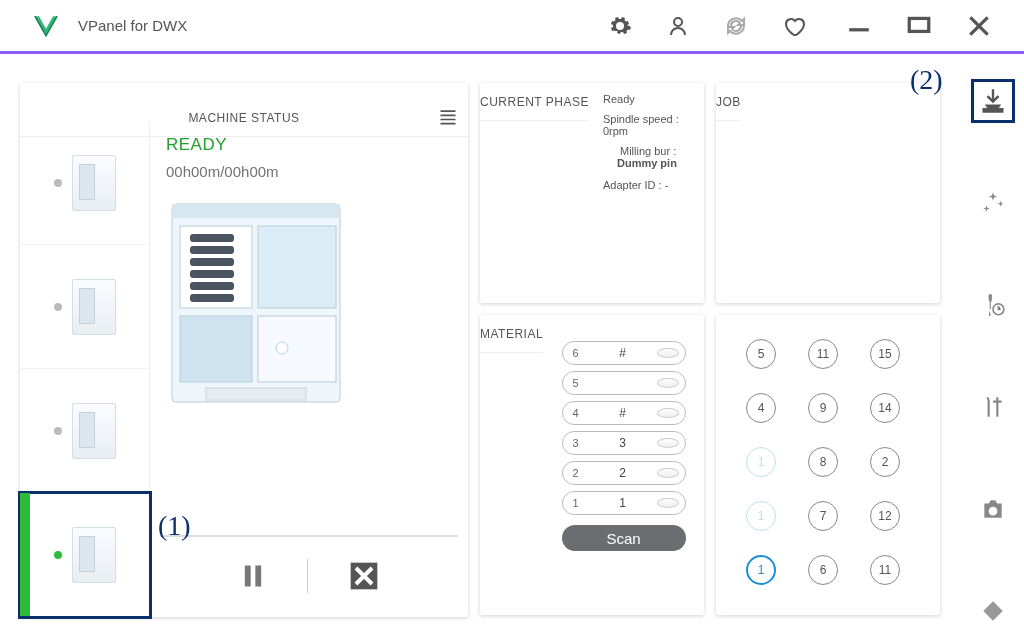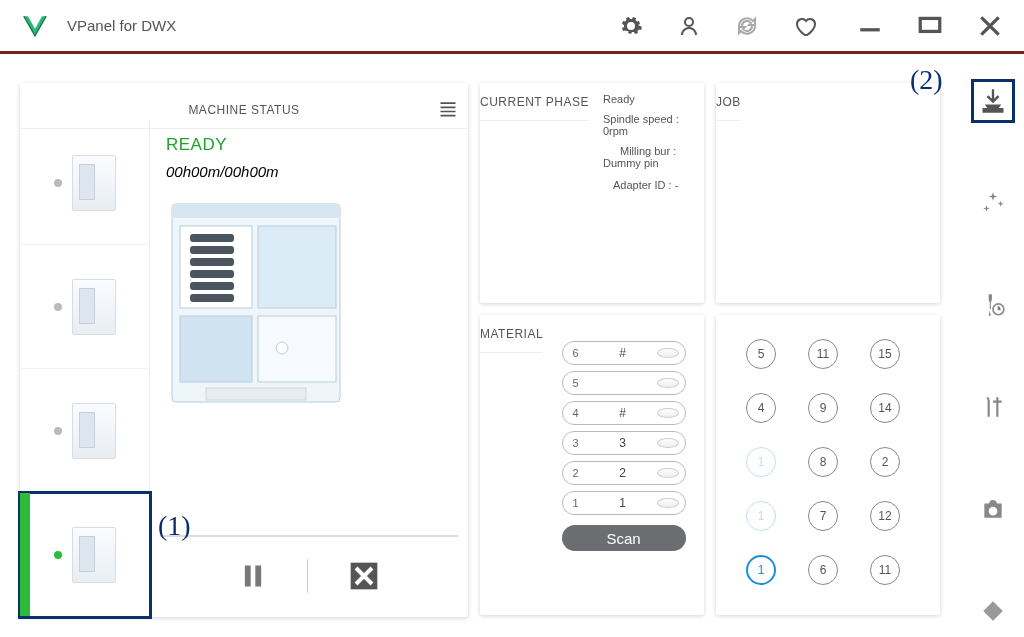--- a/index.html
+++ b/index.html
@@ -1,19 +1,19 @@
 <!DOCTYPE html>
 <html><head>
 <meta charset="utf-8">
 <style>
   * { box-sizing: border-box; margin: 0; padding: 0; }
   body { font-family: "Segoe UI", Arial, sans-serif; background: #fff; width: 1024px; height: 637px; overflow: hidden; position: relative; color: #333; }
   
   
-  .titlebar { display: flex; align-items: center; height: 54px; padding: 0 21px; border-bottom: 3px solid #7f1d1d; }
+  .titlebar { display: flex; align-items: center; height: 54px; padding: 0 32px; border-bottom: 3px solid #8b5cf6; }
   .logo { width: 28px; height: 28px; margin-right: 18px; }
   .title { font-size: 15px; color: #555; flex: 0 0 auto; }
   .titlebar-spacer { flex: 1; }
   .title-icons { display: flex; gap: 34px; align-items: center; }
   .title-icons .ti { width: 24px; height: 24px; color: #555; cursor: pointer; }
   .win-controls { display: flex; gap: 34px; align-items: center; margin-left: 40px; }
   .win-controls .wc { width: 26px; height: 26px; color: #555; cursor: pointer; }
 
   
   .content { display: flex; position: absolute; top: 57px; left: 0; right: 0; bottom: 0; background: #fff; }
@@ -23,43 +23,43 @@
   .rail-btn { width: 44px; height: 44px; display:flex; align-items:center; justify-content:center; color:#666; cursor:pointer; }
   .rail-btn.active { border: 3px solid #0b2f6b; }
 
   
   .card { background: #fff; box-shadow: 0 1px 4px rgba(0,0,0,0.18); border-radius: 2px; display:flex; flex-direction:row; }
   .card-header { height: 38px; display:flex; align-items:center; justify-content:center; font-size: 12px; letter-spacing: .5px; color:#555; border-bottom: 1px solid #eee; position:relative; }
   .card-body { flex:1; padding: 10px 14px; font-size: 12px; color:#555; overflow:hidden; }
 
   
   .status-card { grid-column: 1; grid-row: 1 / span 2; display:flex; flex-direction:row; height: 534px; }
-  .status-card .card-header { position:absolute; left:0; right:0; top:8px; }
+  .status-card .card-header { position:absolute; left:0; right:0; top:16px; }
   .hamburger { position:absolute; right:10px; top:8px; cursor:pointer; }
   .machine-list { width: 130px; border-right: 0; padding-top: 38px; }
   .machine-item { height: 124px; display:flex; align-items:center; justify-content:center; gap:10px; border-right:1px solid #eee; border-bottom:1px solid #f2f2f2; position:relative; }
   .dot { width:8px; height:8px; border-radius:50%; background:#bbb; }
   .dot.green { background:#2dbb3a; }
   .mini-machine { width: 44px; height: 56px; background: linear-gradient(#fafcff,#e9eef3); border:1px solid #d6dde4; border-radius:2px; position:relative; }
   .mini-machine::before { content:""; position:absolute; left:6px; top:8px; width:14px; height:34px; background:#dde6ee; border:1px solid #c5d0da; }
   .machine-item.selected { outline: 3px solid #0b2f6b; outline-offset: -1px; }
   .machine-item.selected::before { content:""; position:absolute; left:0; top:0; bottom:0; width:10px; background:#2dbb3a; }
 
   .status-detail { flex:1; padding-top: 42px; padding-left: 16px; position:relative; }
   .dev-name { font-size: 12px; color:#444; }
   .ready { font-size: 17px; color:#22a12c; margin-top: 10px; letter-spacing:.5px; }
-  .time { font-size: 15px; color:#000000; margin-top: 8px; font-style: italic; }
+  .time { font-size: 15px; color:#737373; margin-top: 8px; }
   .big-machine { margin: 18px auto 0; width: 180px; height: 210px; position:relative; }
   .controls-bar { position:absolute; left:140px; right:10px; bottom:24px; display:flex; align-items:center; justify-content:center; gap:40px; border-top: 2px solid #ddd; padding-top: 22px; }
   .pause-ic, .stop-ic { color:#777; cursor:pointer; }
   .ctrl-sep { width:1px; height:34px; background:#ccc; }
 
   
   .phase-line { margin-bottom: 8px; font-size: 11px; }
-  .phase-sub { margin-left: 0; }
+  .phase-sub { margin-left: 14px; font-weight: bold; }
 
   
   .mat-list { display:flex; flex-direction:column-reverse; gap:6px; align-items:center; padding-top:16px; }
   .mat-row { width: 124px; height: 24px; border:1px solid #bbb; border-radius: 12px; display:flex; align-items:center; position:relative; font-size:11px; color:#666; background:#fff; }
   .mat-num { width: 26px; text-align:center; }
   .mat-val { flex:1; text-align:center; font-size:12px; color:#444; }
   .mat-disc { width:22px; height:10px; border:1px solid #ccc; border-radius:50%; margin-right:6px; background:linear-gradient(#fff,#eee); }
   .scan-btn { margin-top:10px; width:124px; height:26px; border:none; border-radius:13px; background:#6b6d71; color:#fff; font-size:15px; cursor:pointer; }
 
   
@@ -172,21 +172,21 @@
       </div>
     </div>
 
     <div class="card">
       <div class="card-header">CURRENT PHASE</div>
       <div class="card-body">
         <div class="phase-line">Ready</div>
         <div class="phase-line">Spindle speed : 0rpm</div>
         <div class="phase-line" style="margin-bottom:0;padding-left:17px;">Milling bur :</div>
         <div class="phase-line phase-sub">Dummy pin</div>
-        <div class="phase-line" style="margin-top:10px;margin-left:10px;">Adapter ID : -</div>
+        <div class="phase-line" style="margin-top:10px;">Adapter ID : -</div>
       </div>
     </div>
 
     <div class="card">
       <div class="card-header">JOB</div>
       <div class="card-body"></div>
     </div>
 
     <div class="card">
       <div class="card-header">MATERIAL</div>

